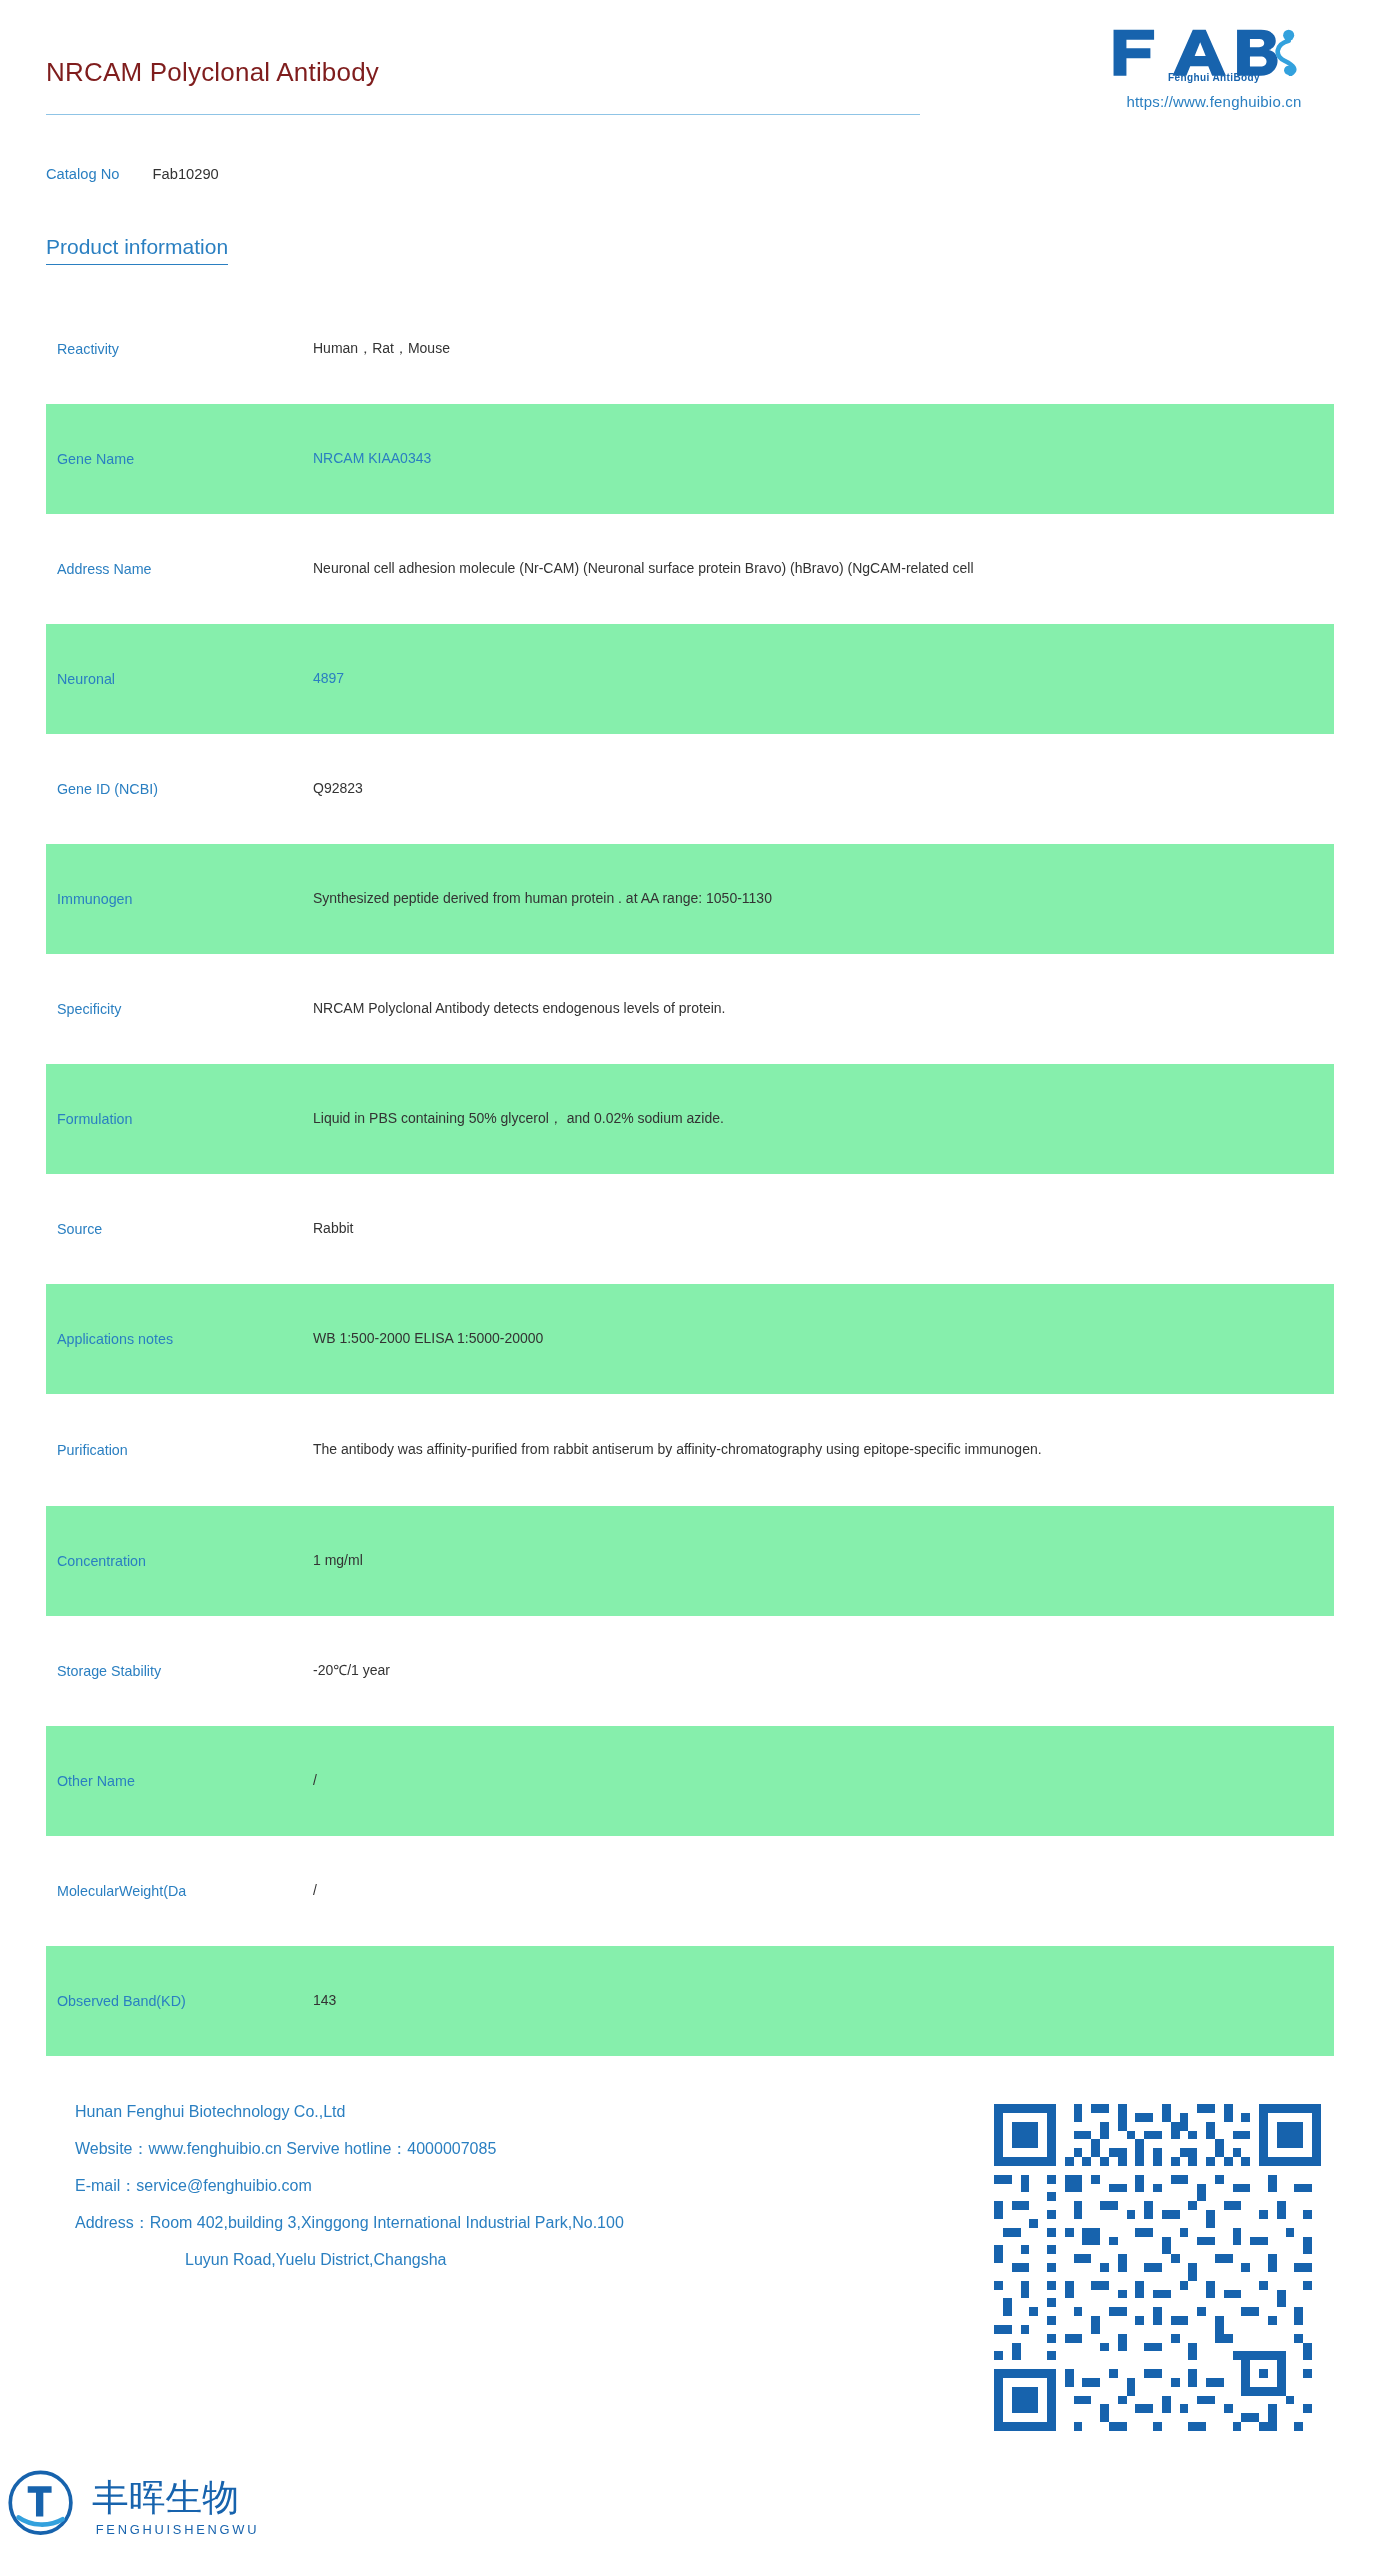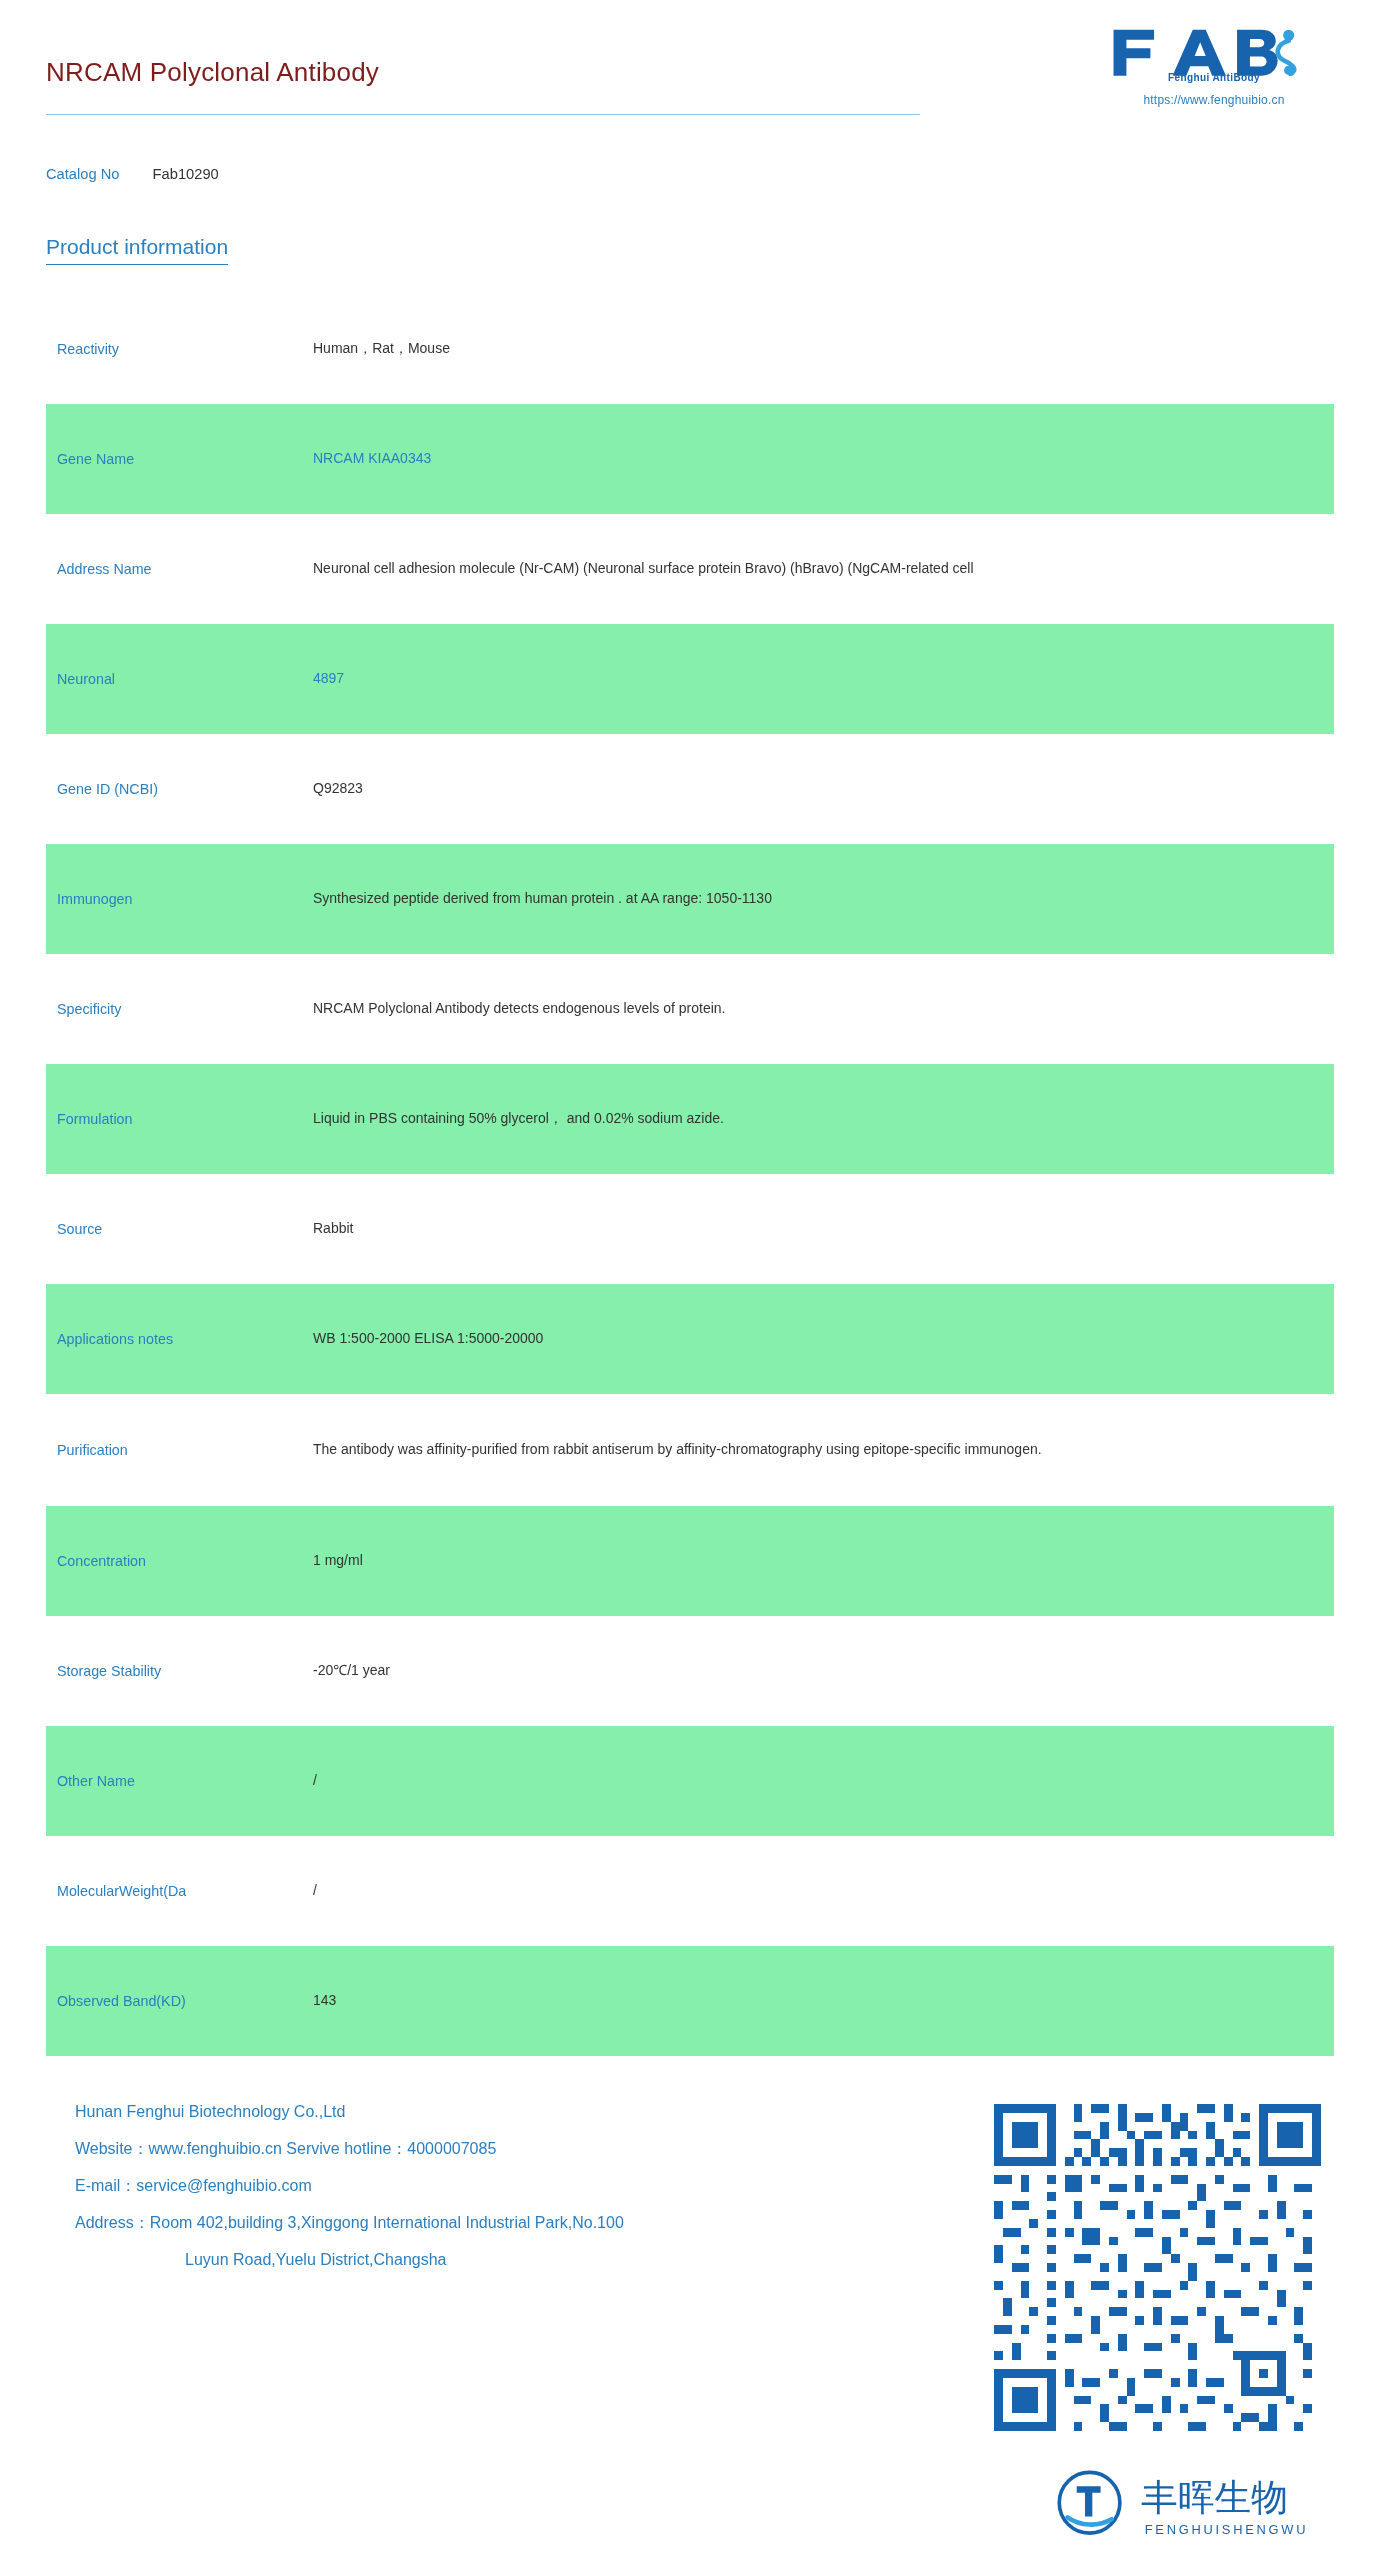--- a/index.html
+++ b/index.html
@@ -62,21 +62,21 @@
   .logo-fab svg { display: block; margin: 0 auto; }
   .logo-sub {
     font-size: 10px;
     color: #1763ad;
     font-weight: bold;
     letter-spacing: 0.4px;
     margin-top: -3.7px;
   }
   .logo-url {
     margin-top: 9.2px;
-    font-size: 12px;
+    font-size: 15px;
     color: #2a7fc1;
     letter-spacing: 0.2px;
     text-align: center;
   }
 
   
   .catalog-row {
     position: absolute;
     left: 46px;
     top: 166px;
@@ -167,21 +167,21 @@
     height: 327px;
   }
   .qr svg { display: block; }
 
   
   .bottom-logo {
     position: absolute;
     left: 0;
     top: 382px;
     width: 1380px;
-    text-align: right;
+    text-align: left;
   }
   .bl-inner {
     display: inline-block;
     position: relative;
     height: 83px;
   }
   .bl-inner svg { display: block; }
 </style>
 </head>
 <body>

